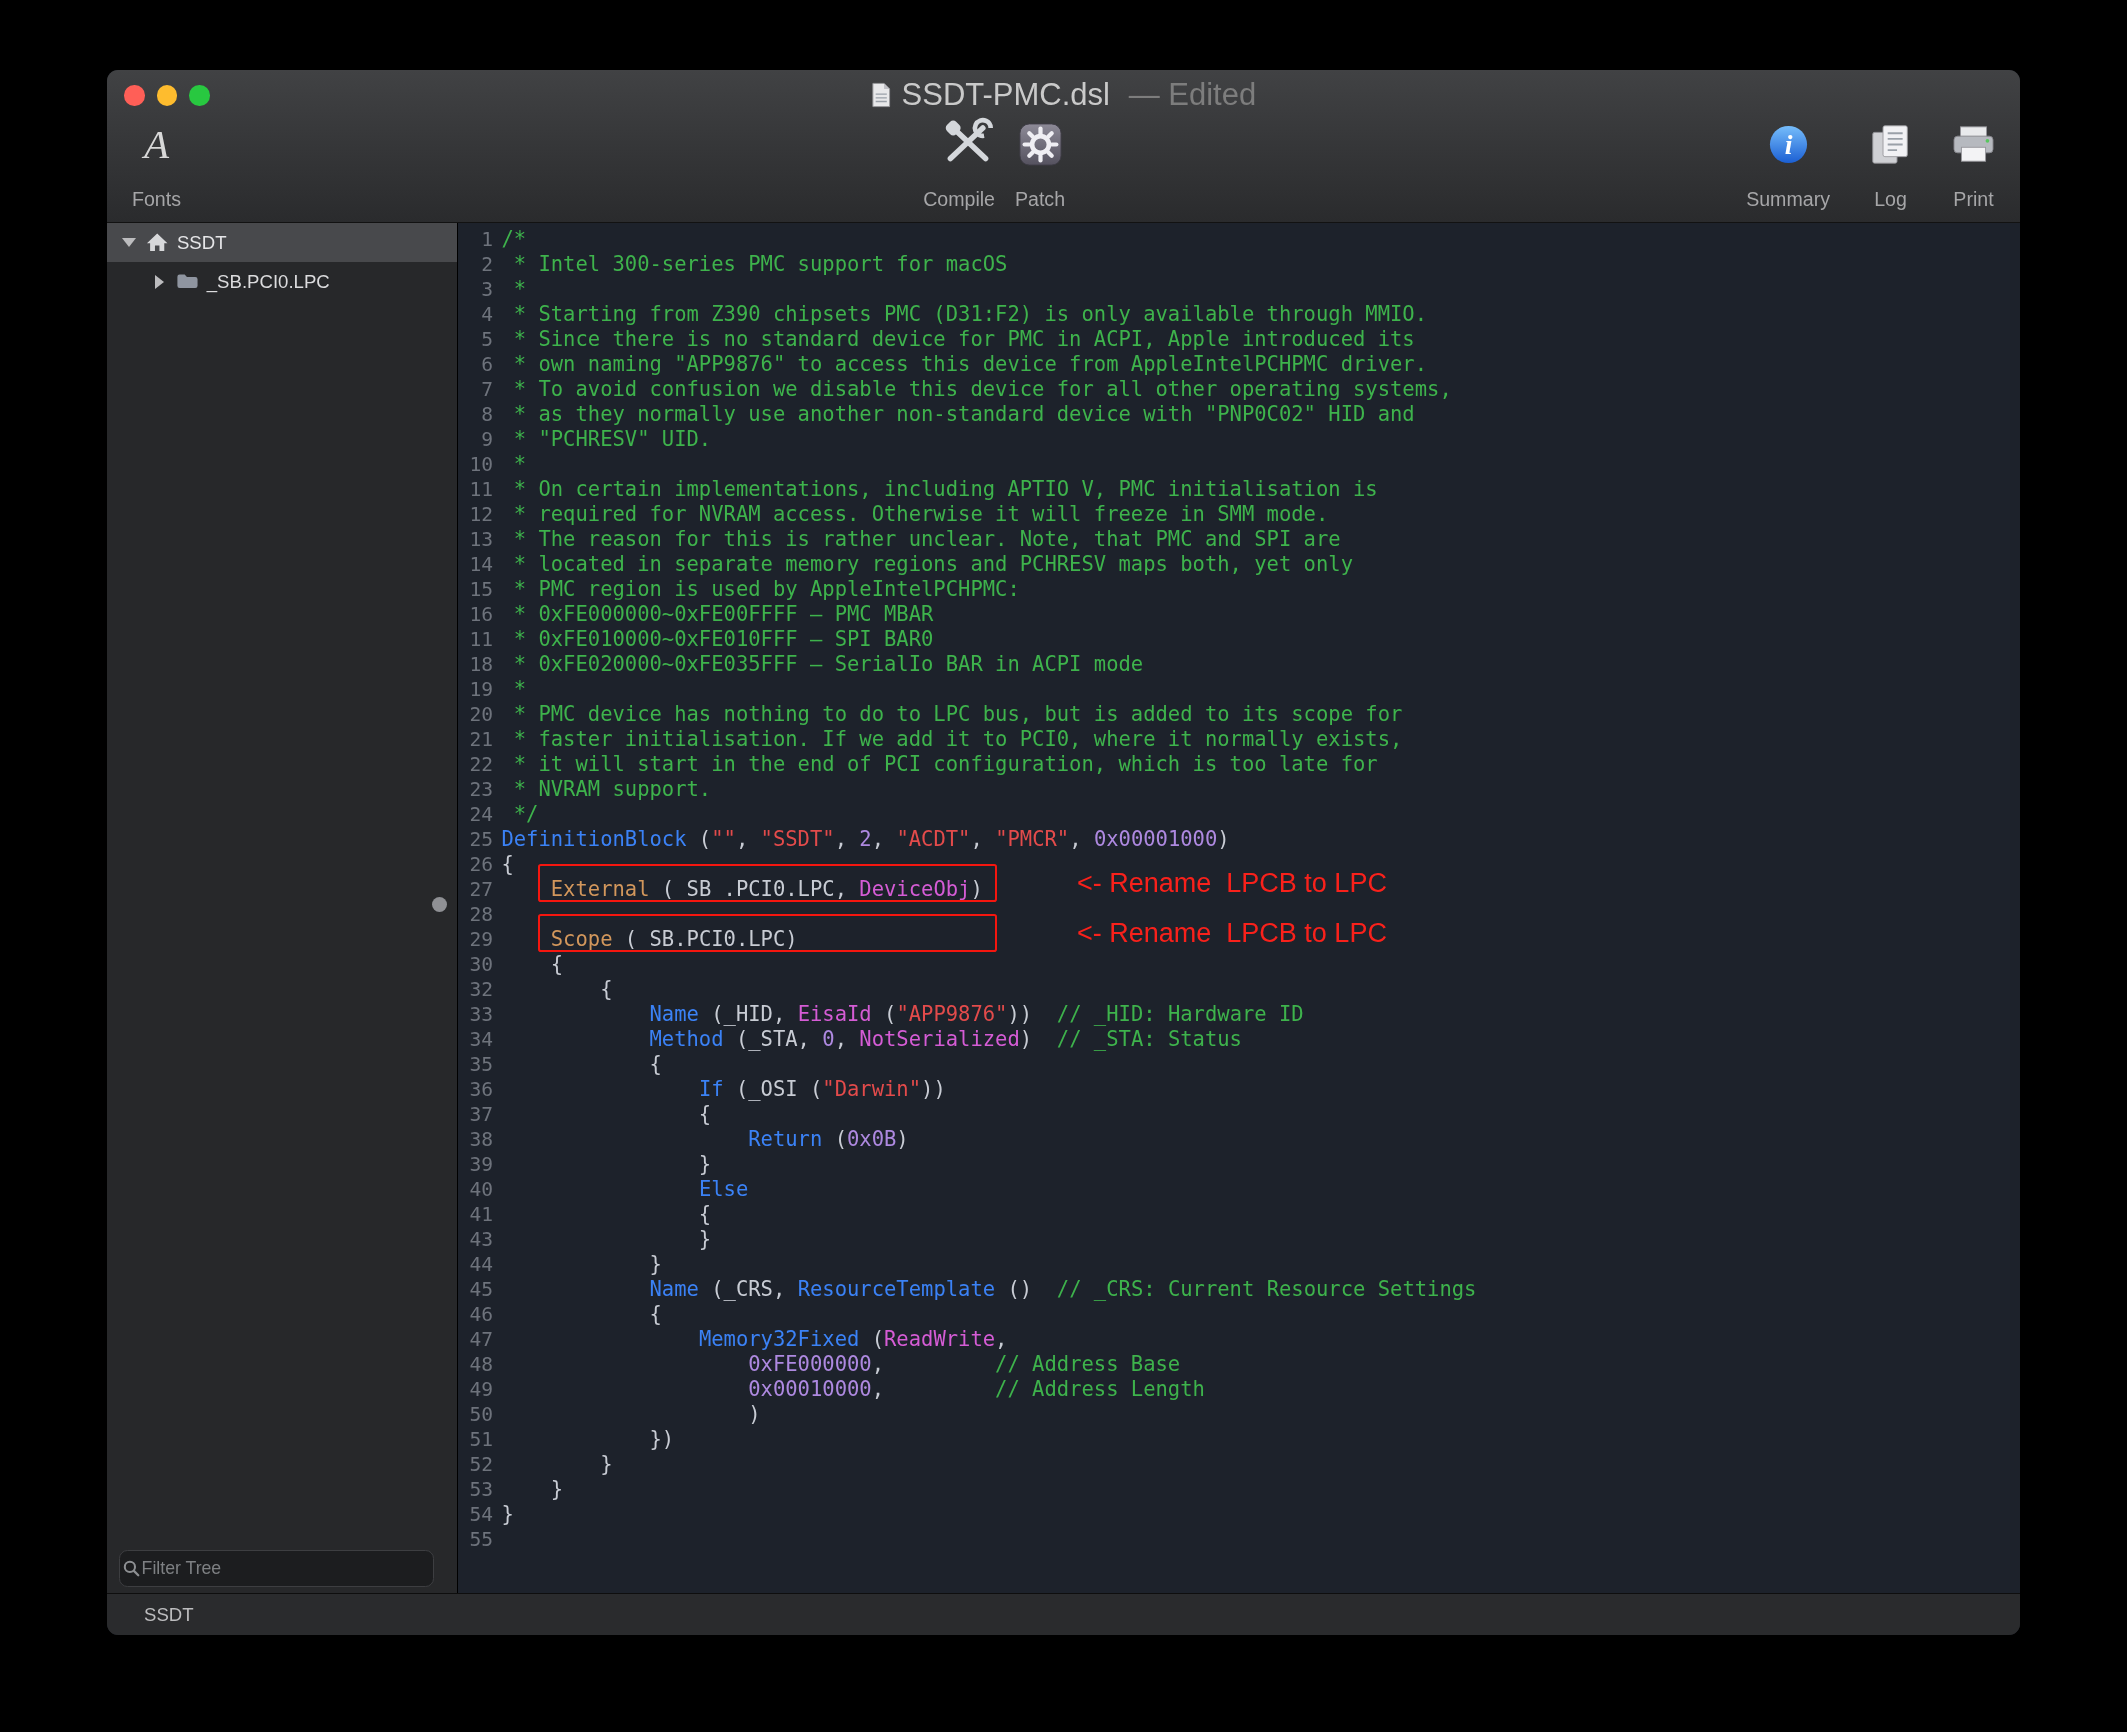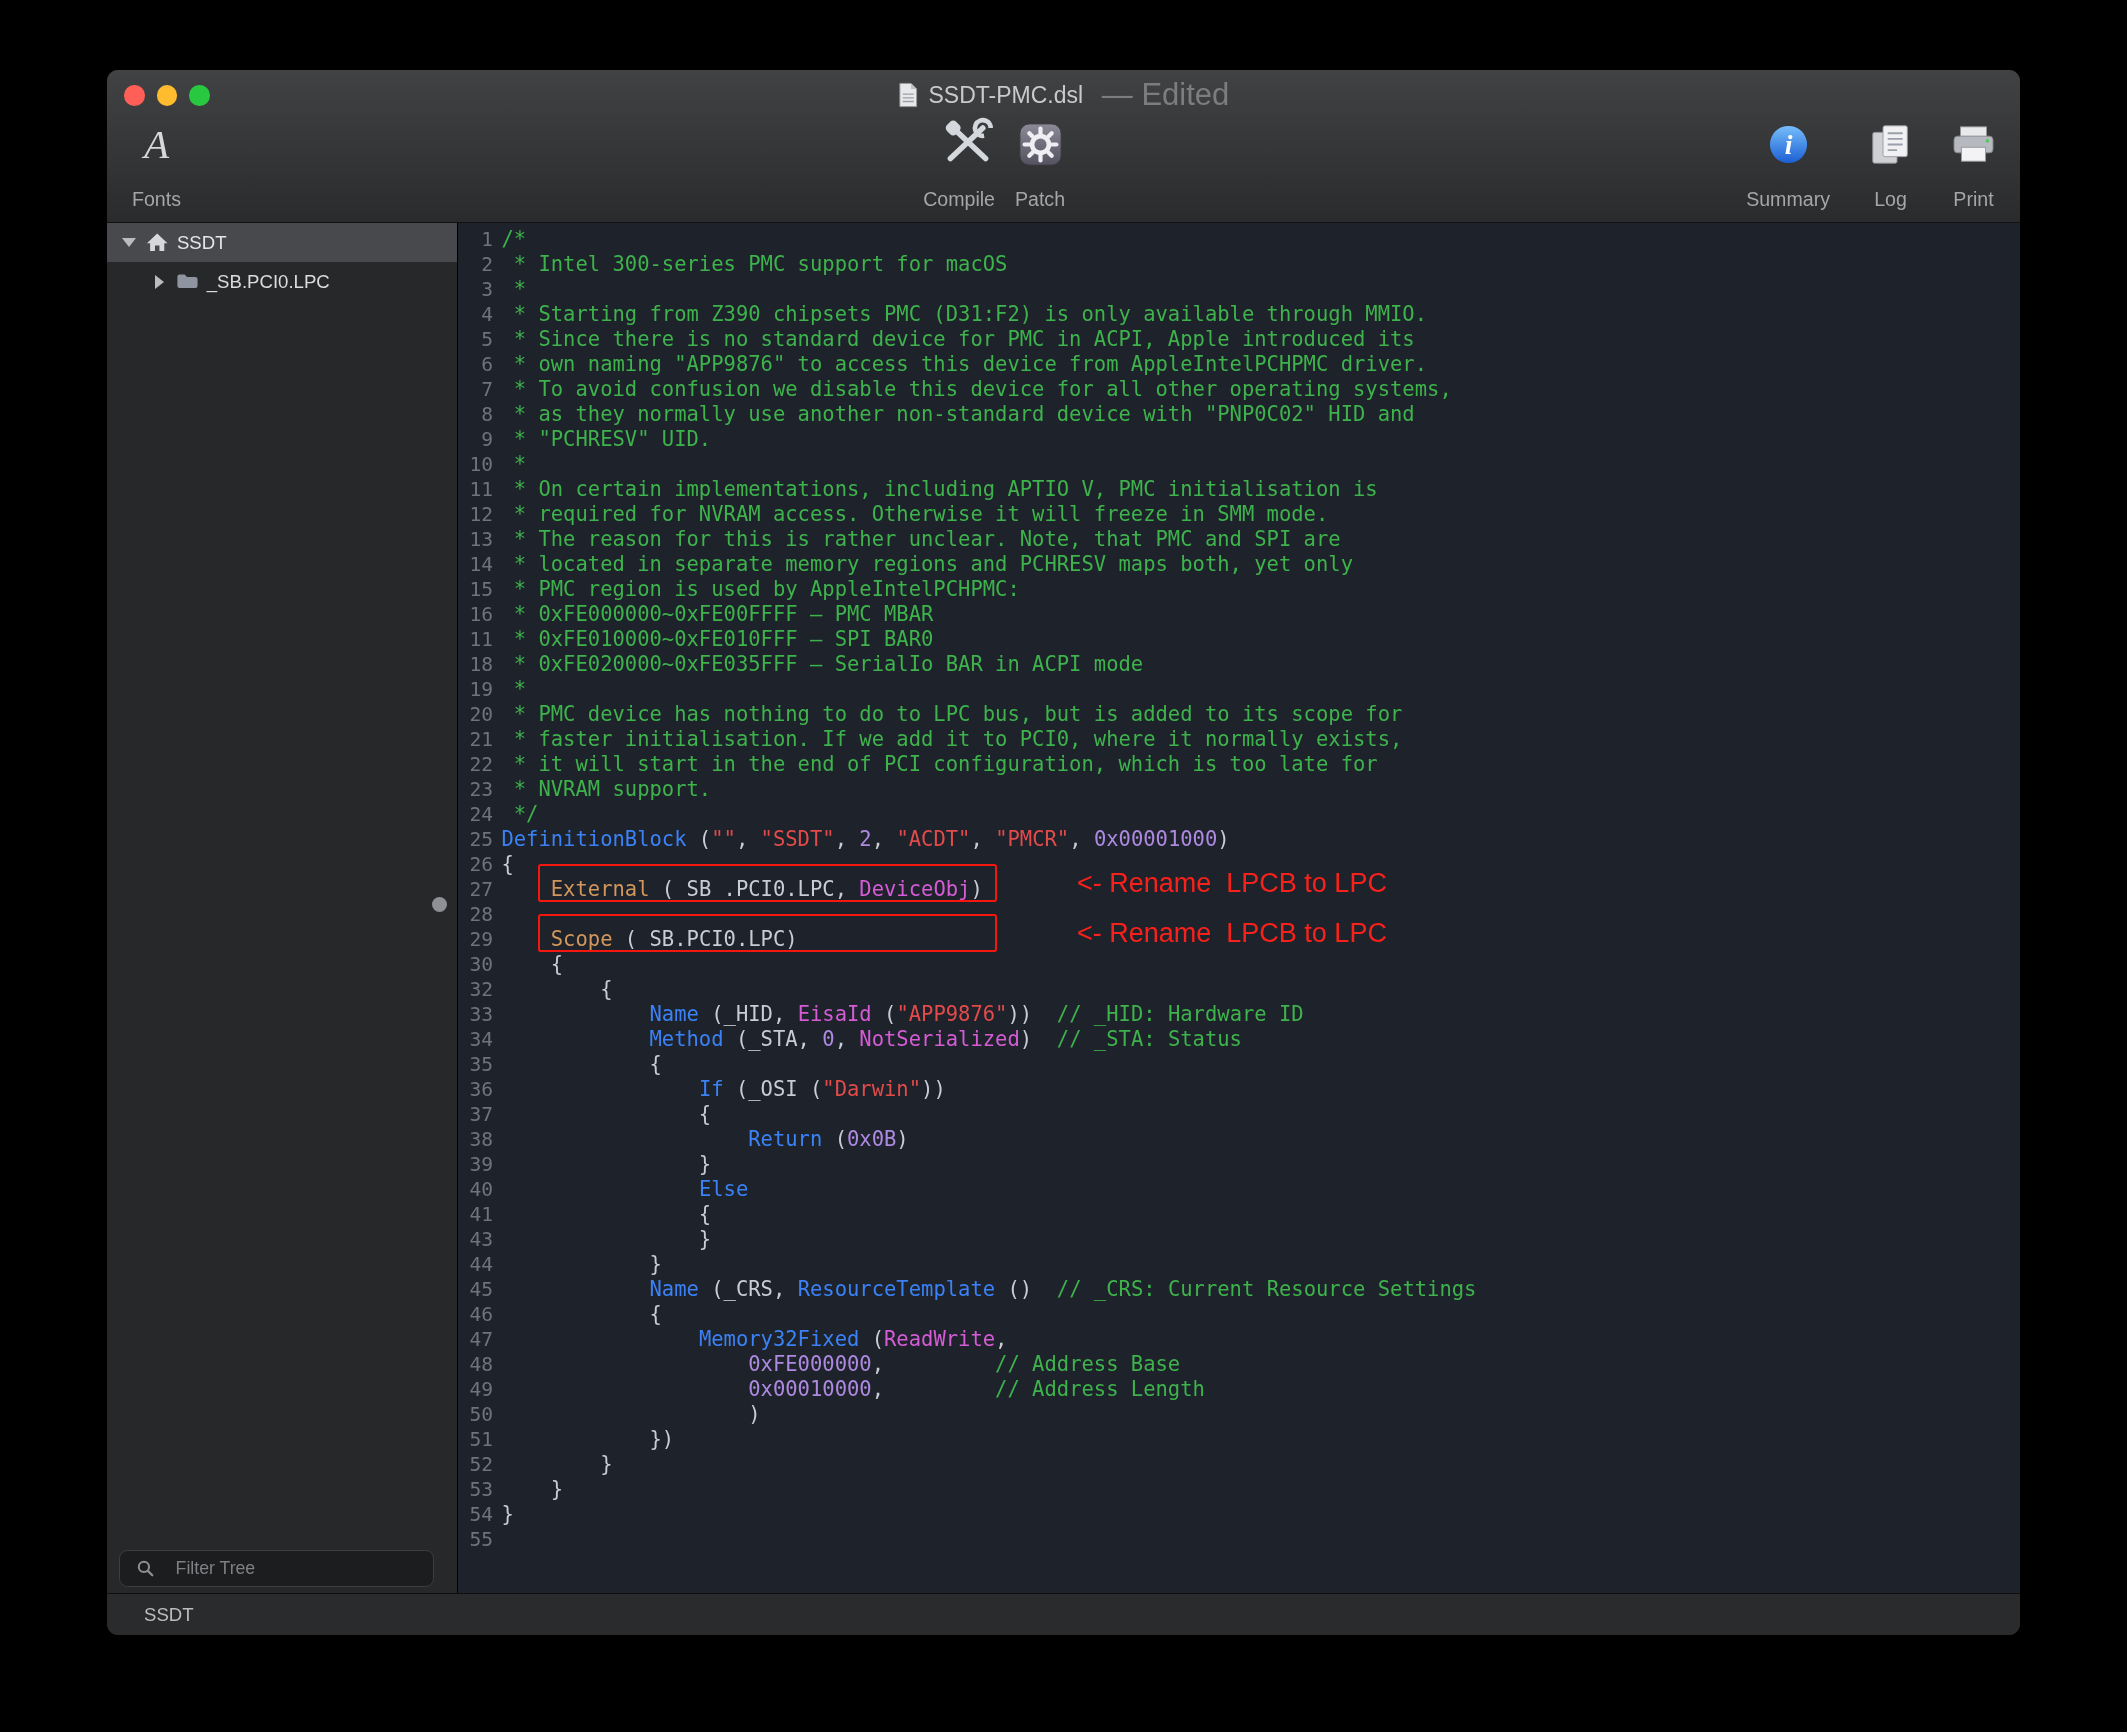--- a/index.html
+++ b/index.html
@@ -11,21 +11,21 @@
             box-shadow:0 26px 84px rgba(0,0,0,.75); }
 
   
   .chrome { position:absolute; left:0; top:0; width:100%; height:153px;
             background:linear-gradient(#414244,#2a2b2d); border-bottom:0.9px solid #121212; }
   .lights { position:absolute; left:17px; top:15px; display:flex; gap:12px; }
   .light { width:20.5px; height:20.5px; border-radius:50%; }
   .light.red{ background:#ff5f57; } .light.yellow{ background:#febc2e; } .light.green{ background:#28c840; }
   .title-group { position:absolute; left:0; right:0; top:11.2px; height:28px;
                  display:flex; justify-content:center; align-items:center; gap:10.3px; }
-  .win-title { font-size:23px; color:#cacaca; }
+  .win-title { font-size:31px; color:#cacaca; }
   .win-title-suffix { font-size:31px; color:#7d7d7d; margin-left:8.4px; }
 
   .tb-item { position:absolute; top:52px; display:flex; flex-direction:column;
              align-items:center; justify-content:flex-end; height:89px; cursor:default; }
   .tb-icon { height:58px; display:flex; align-items:center; justify-content:center; }
   .tb-label { font-size:19.6px; color:#a6a6a8; margin-top:22px; white-space:nowrap; }
   .tb-fonts { left:7.5px; width:84px; }
   .tb-compile { left:804px; width:84px;align-items:flex-end; }
   .tb-patch { left:891px; width:84px; }
   .tb-right { position:absolute; top:52px; right:24px; display:flex; gap:39px; }
@@ -42,21 +42,21 @@
   .caret-down { width:0; height:0; border-left:7.5px solid transparent;
                 border-right:7.5px solid transparent; border-top:9.3px solid #bcbcbe; }
   .caret-right { width:0; height:0; border-top:7.5px solid transparent;
                  border-bottom:7.5px solid transparent; border-left:9.3px solid #bcbcbe; }
   .tree-row .icon-box { margin:0 8.4px 0 5.6px; display:flex; align-items:center; }
   .row-root { padding-left:11.2px; }
   .row-child { padding-left:41px; color:#dcdcde; }
 
   .filter { position:absolute; left:12px; bottom:6.5px; width:315px; height:37px;
             background:#1c1d1f; border:0.9px solid #3d3e41; border-radius:8.4px;
-            display:flex; align-items:center; padding:0 16px; gap:21px; }
+            display:flex; align-items:center; padding:0 2px; gap:1px; }
   .filter input { flex:1; background:transparent; border:none; outline:none;
                   font-size:17.7px; color:#cfcfcf; font-family:"Liberation Sans",sans-serif; }
   .filter input::placeholder { color:#7e8083; }
 
   
   .editor { position:absolute; left:351px; top:153px; width:1561px; height:1370px;
             background:#1d222b; overflow:hidden; }
   .code { position:absolute; inset:0; padding-top:3.7px;
           font-family:"DejaVu Sans Mono","Liberation Mono",monospace; font-size:20.5px; }
   .cl { height:25px; line-height:25px; display:flex; }

